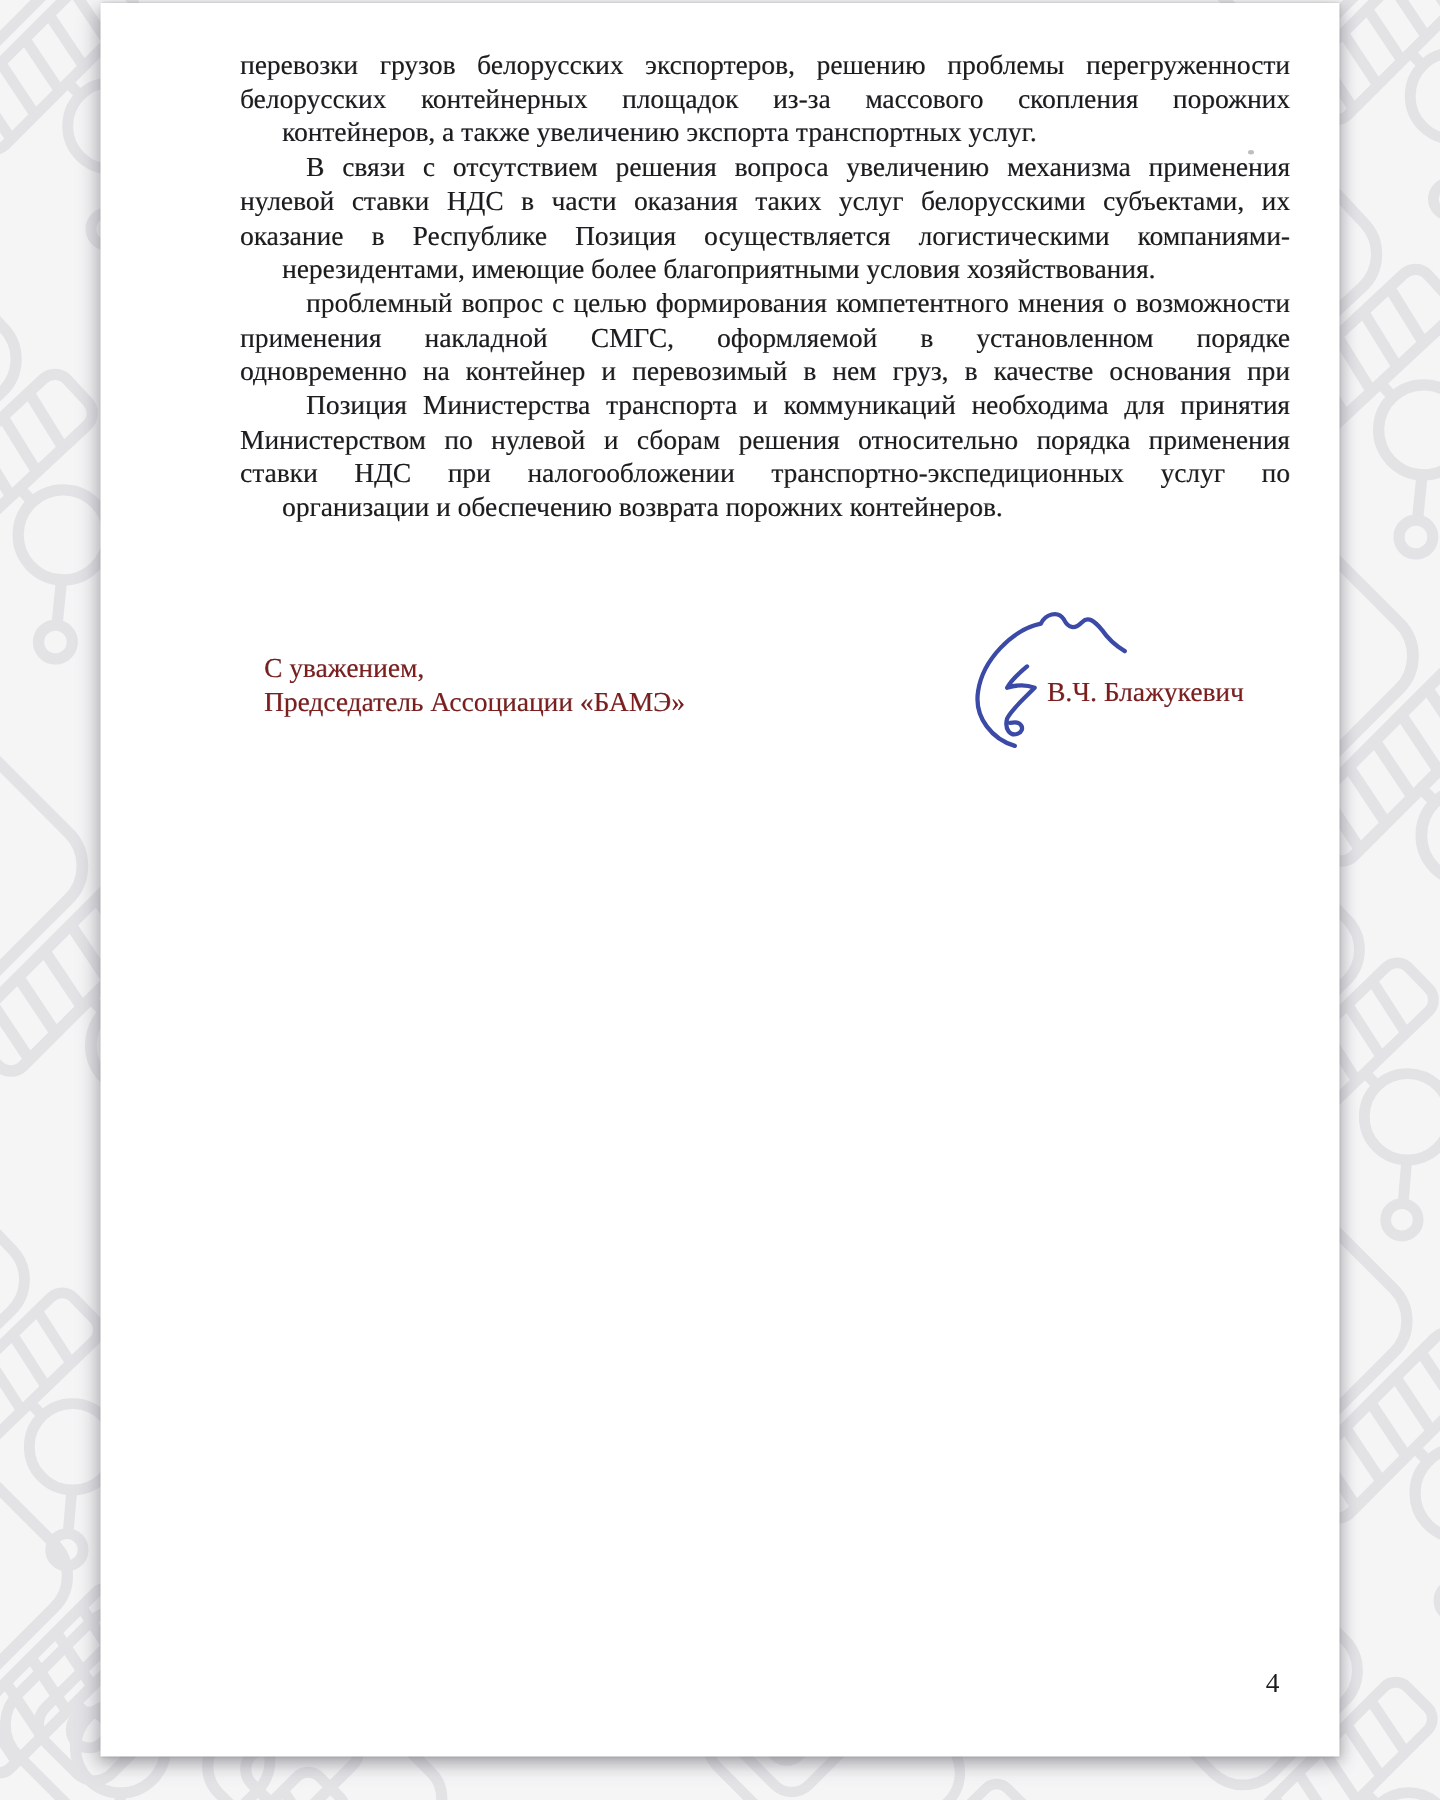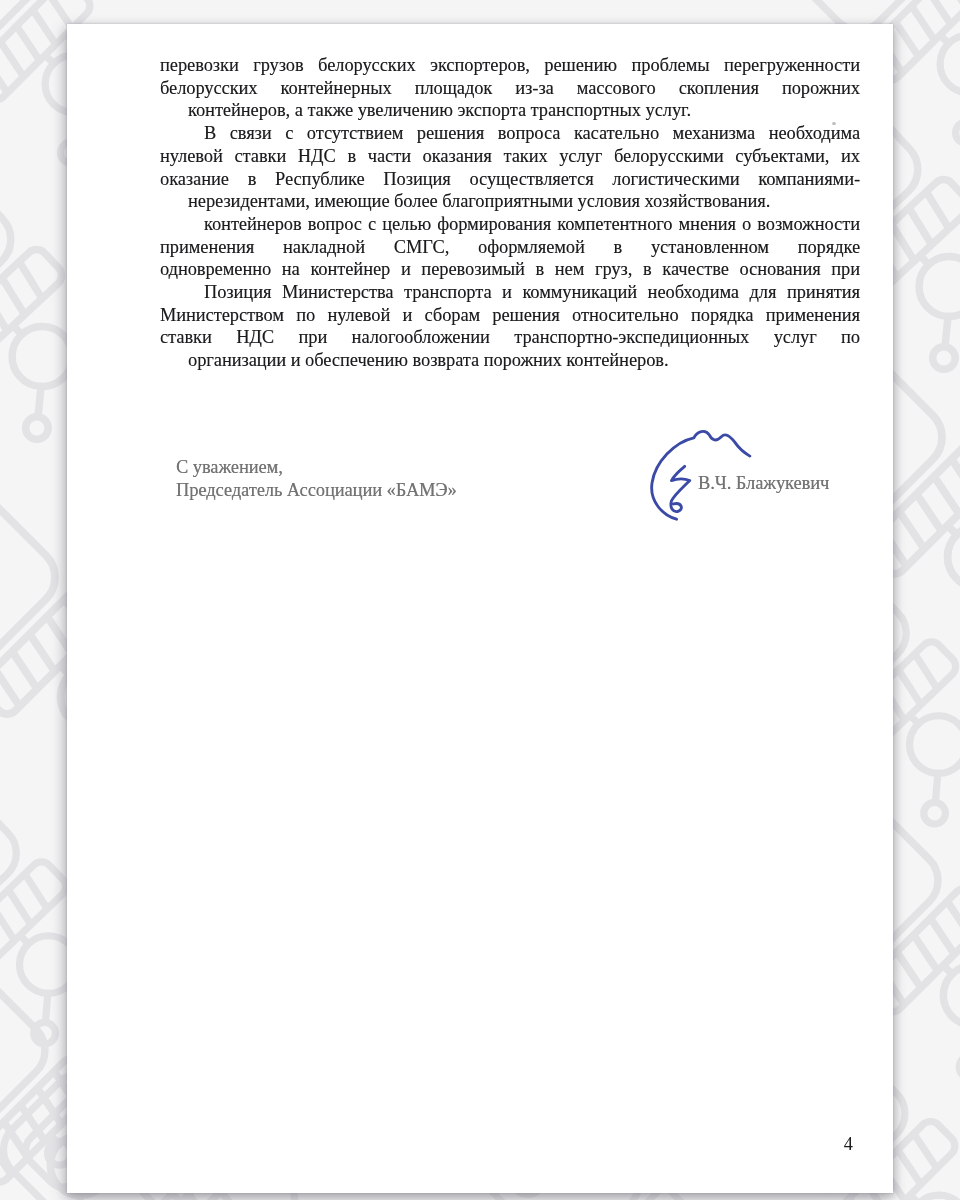--- a/index.html
+++ b/index.html
@@ -5,41 +5,41 @@
   html,body{margin:0;padding:0;}
   .canvas{
     position:relative;
     width:960px;height:1200px;
     background:#f5f5f6;
     overflow:hidden;
     font-family:"Liberation Serif","DejaVu Serif",serif;
   }
   .wm-layer{position:absolute;left:0;top:0;width:960px;height:1200px;}
   .page{
-    position:absolute;left:67px;top:24px;width:826px;height:1169px;
+    position:absolute;left:67px;top:2px;width:826px;height:1169px;
     background:#ffffff;
     box-shadow:-3px 5px 12px rgba(110,110,120,.45), 3px 3px 9px rgba(120,120,130,.35), 0 0 2px rgba(0,0,0,.18);
   }
   .body-text{
     position:absolute;left:93px;top:30px;width:700px;
     font-size:18.3px;line-height:22.7px;color:#1c1c1e;
     text-shadow:0.3px 0.3px 0.4px rgba(25,25,28,.45);
   }
   .para{margin:0;}
   .line{
     text-align:justify;
     text-align-last:justify;
     -moz-text-align-last:justify;
     white-space:normal;
   }
   .line.last{text-align-last:left;margin-left:28px;-moz-text-align-last:left;}
   .para.indent .line:first-child{text-indent:44px;}
   .closing{
     position:absolute;left:93px;top:432px;width:700px;height:90px;
-    font-size:18.3px;line-height:22.7px;color:#737373;
+    font-size:18.3px;line-height:22.7px;color:#7f1d1d;
     text-shadow:0.3px 0.3px 0.4px rgba(25,25,28,.45);
   }
   .closing-left{position:absolute;left:16px;top:0;}
   .signature-svg{position:absolute;left:486px;top:-28px;}
   .signer-name{position:absolute;left:538px;top:16px;white-space:nowrap;}
   .page-number{
     position:absolute;right:40px;top:1110px;
     font-size:18.3px;color:#1c1c1e;
   }
   .artifact{position:absolute;border-radius:50%;background:#9b9b9b;}
@@ -90,27 +90,27 @@
 
   <div class="page">
 
     <div class="body-text" id="letter-body">
         <div class="para">
           <div class="line">перевозки грузов белорусских экспортеров, решению проблемы перегруженности</div>
           <div class="line">белорусских контейнерных площадок из-за массового скопления порожних</div>
           <div class="line last">контейнеров, а также увеличению экспорта транспортных услуг.</div>
         </div>
         <div class="para indent">
-          <div class="line">В связи с отсутствием решения вопроса касательно механизма необходима</div>
+          <div class="line">В связи с отсутствием решения вопроса увеличению механизма применения</div>
           <div class="line">нулевой ставки НДС в части оказания таких услуг белорусскими субъектами, их</div>
           <div class="line">оказание в Республике Позиция осуществляется логистическими компаниями-</div>
           <div class="line last">нерезидентами, имеющие более благоприятными условия хозяйствования.</div>
         </div>
         <div class="para indent">
-          <div class="line">контейнеров вопрос с целью формирования компетентного мнения о возможности</div>
+          <div class="line">проблемный вопрос с целью формирования компетентного мнения о возможности</div>
           <div class="line">применения накладной СМГС, оформляемой в установленном порядке</div>
           <div class="line">одновременно на контейнер и перевозимый в нем груз, в качестве основания при</div>
         </div>
         <div class="para indent">
           <div class="line">Позиция Министерства транспорта и коммуникаций необходима для принятия</div>
           <div class="line">Министерством по нулевой и сборам решения относительно порядка применения</div>
           <div class="line">ставки НДС при налогообложении транспортно-экспедиционных услуг по</div>
           <div class="line last">организации и обеспечению возврата порожних контейнеров.</div>
         </div>
       </div>

